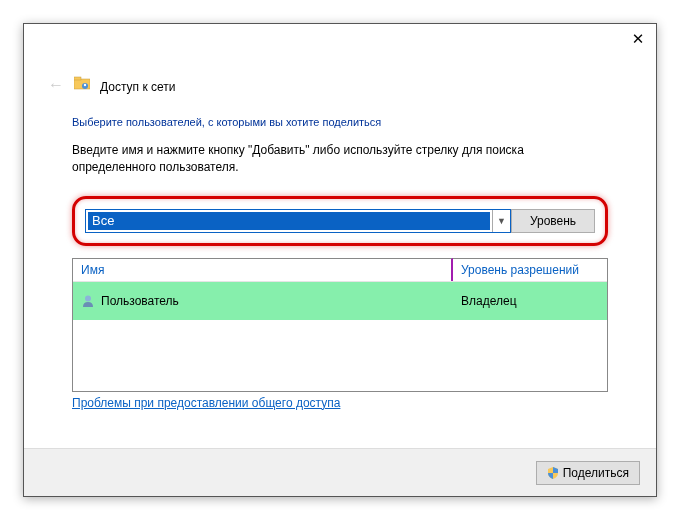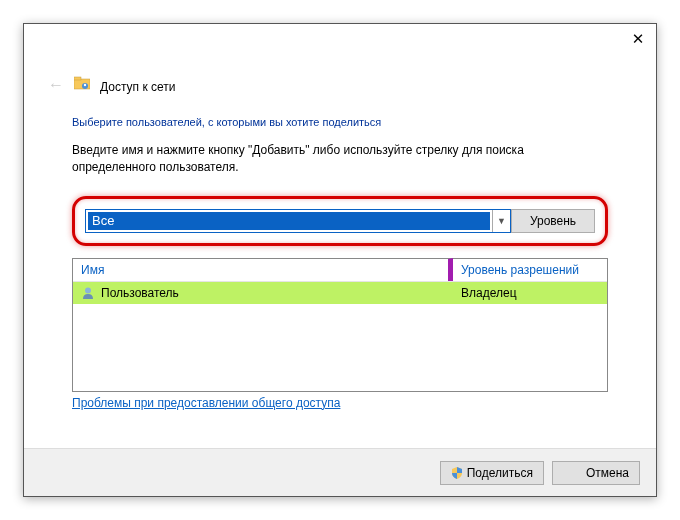--- a/index.html
+++ b/index.html
@@ -119,27 +119,27 @@
       height: 24px;
       background: #fff;
       border-bottom: 1px solid #e5e5e5;
     }
     .th {
       padding: 4px 8px;
       color: #0a62c4;
       font-size: 12px;
       border-top: 1px solid #888;
     }
-    .th1 { width: 380px; border-right: 5px solid #a21caf; }
+    .th1 { width: 380px; border-right: 2px solid #a21caf; }
     .th2 { flex: 1; }
     .trow {
       display: flex;
-      height: 22px;
-      align-items: center;
-      background: #bef264;
+      height: 38px;
+      align-items: center;
+      background: #86efac;
       justify-content: flex-end;
     }
     .td1 { width: 380px; padding-left: 8px; display: flex; align-items: center; gap: 6px; }
     .td2 { flex: 1; padding-left: 8px; }
     .user-icon { width: 14px; height: 14px; display: inline-block; }
     .help-link {
       margin-top: 4px;
       color: #0a62c4;
       text-decoration: underline;
       font-size: 12px;
@@ -232,15 +232,14 @@
     <button class="footer-btn">
       <span class="shield">
         <svg viewBox="0 0 12 12">
             <path d="M6 0 L11 2 L11 6 Q11 10 6 12 Q1 10 1 6 L1 2 Z" fill="#f7c85b"></path>
             <path d="M6 0 L11 2 L11 6 L6 6 Z" fill="#4a90d9"></path>
             <path d="M6 6 L6 12 Q1 10 1 6 Z" fill="#4a90d9"></path>
           </svg>
       </span>
       <span>Поделиться</span>
     </button>
-    <button class="footer-btn">Отмена</button>
   </div>
 </div>
 
 </body></html>

